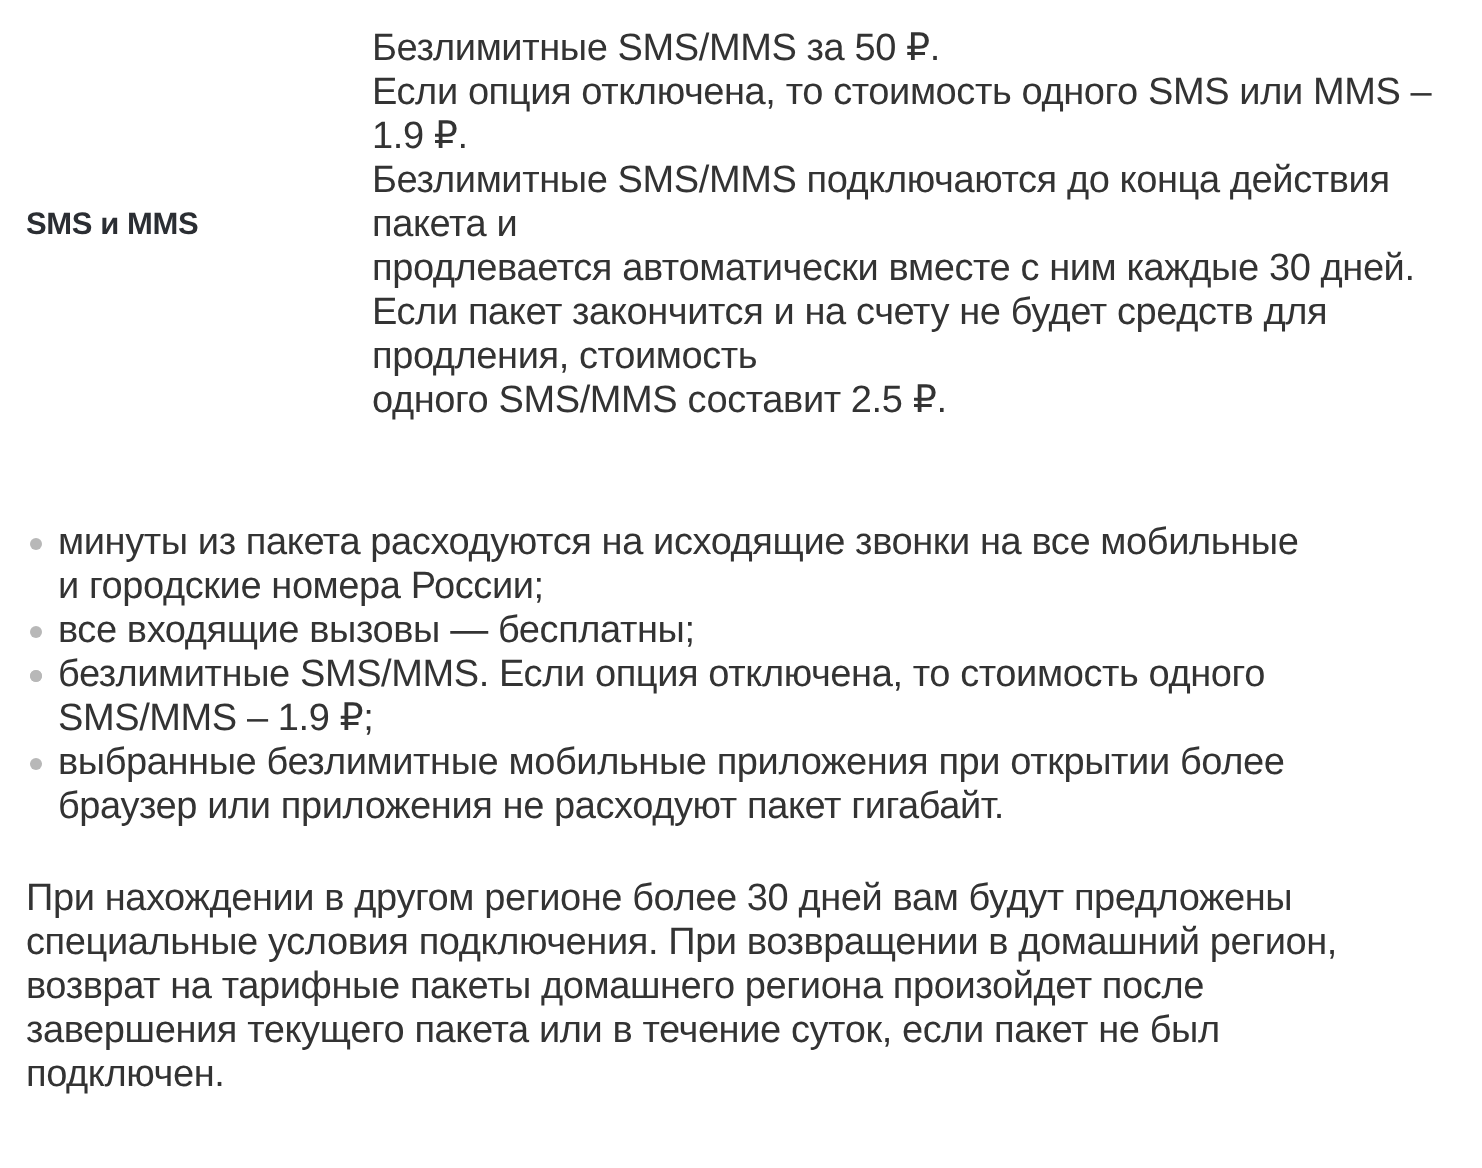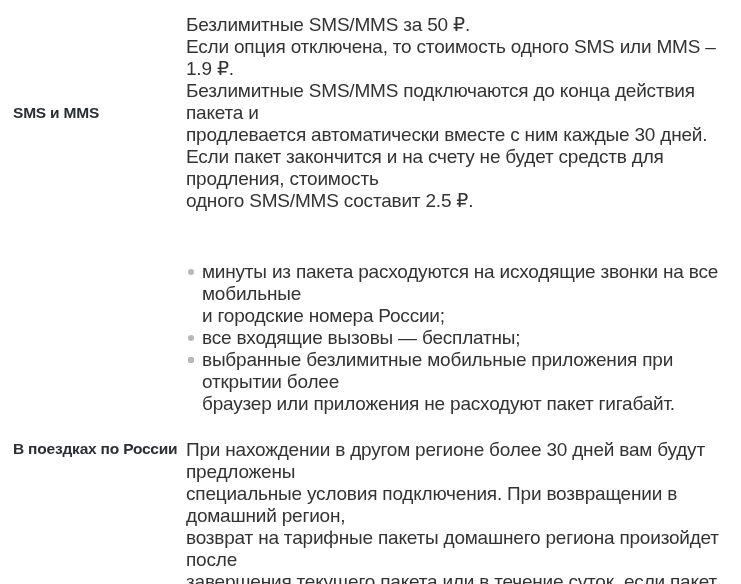--- a/index.html
+++ b/index.html
@@ -92,40 +92,39 @@
       <p class="para">Безлимитные SMS/MMS за 50 ₽.
 Если опция отключена, то стоимость одного SMS или MMS – 1.9 ₽.</p>
       <p class="para para-gap">Безлимитные SMS/MMS подключаются до конца действия пакета и
 продлевается автоматически вместе с ним каждые 30 дней.
 Если пакет закончится и на счету не будет средств для продления, стоимость
 одного SMS/MMS составит 2.5 ₽.</p>
     </div>
   </section>
 
   <section class="row row-travel">
-    <div class="col-label">
-      <h3 class="section-label">В поездках по России</h3>
-    </div>
     <div class="col-content">
 
       <ul class="bullets">
         <li>
           <span class="dot"></span>
           <span class="li-text">минуты из пакета расходуются на исходящие звонки на все мобильные
 и городские номера России;</span>
         </li>
         <li>
           <span class="dot"></span>
           <span class="li-text">все входящие вызовы — бесплатны;</span>
         </li>
         <li>
           <span class="dot"></span>
         </li>
         <li>
           <span class="dot"></span>
+          <span class="li-text">безлимитные SMS/MMS. Если опция отключена, то стоимость одного
+SMS/MMS – 1.9 ₽;</span>
         </li>
         <li>
           <span class="dot"></span>
           <span class="li-text">выбранные безлимитные мобильные приложения при открытии более
 браузер или приложения не расходуют пакет гигабайт.</span>
         </li>
       </ul>
 
       <p class="para para-outro">При нахождении в другом регионе более 30 дней вам будут предложены
 специальные условия подключения. При возвращении в домашний регион,

